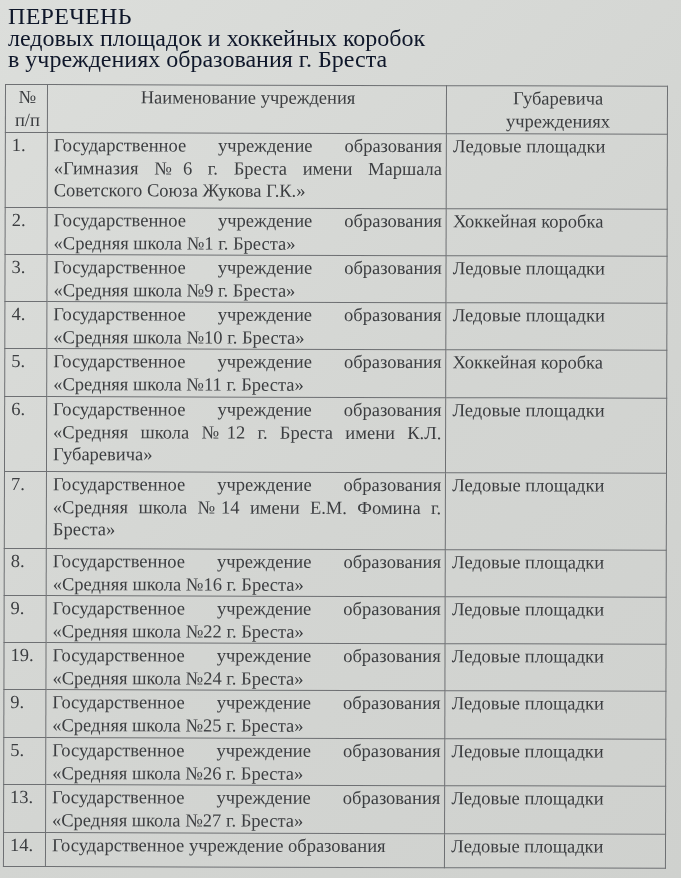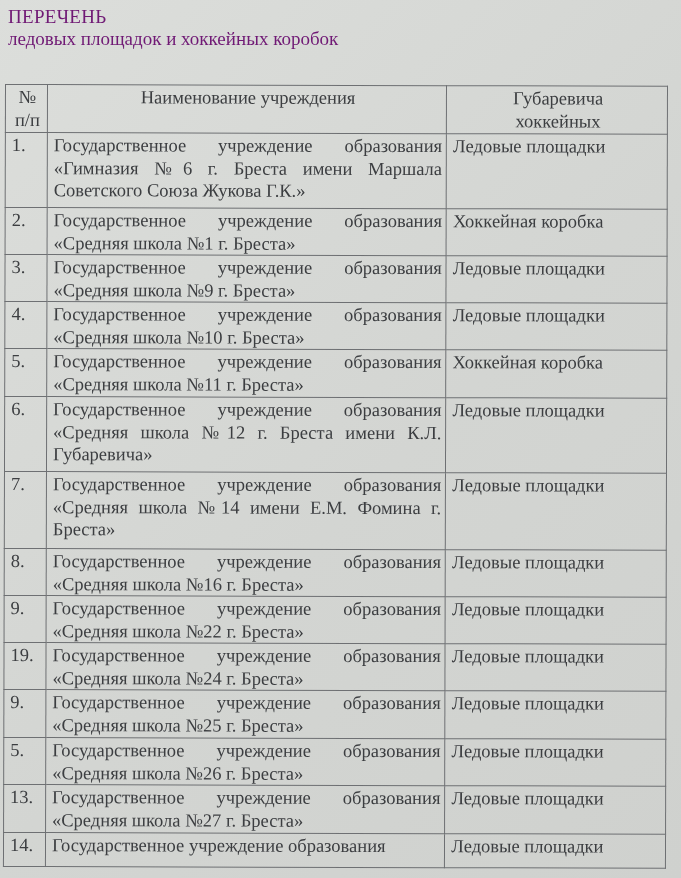--- a/index.html
+++ b/index.html
@@ -13,23 +13,23 @@
       background-image: linear-gradient(135deg, #dcdedb 0%, #d3d5d2 55%, #cfd1ce 100%);
       font-family: "Liberation Serif", "DejaVu Serif", serif;
       color: #3a3c3f;
       position: relative;
       overflow: hidden;
     }
     .heading {
       position: absolute;
       left: 8px;
       top: 6px;
-      font-size: 19px;
+      font-size: 24px;
       line-height: 21.5px;
-      color: #701a75;
+      color: #0f172a;
     }
     .heading .title {
       letter-spacing: 0.3px;
     }
     table.list {
       position: absolute;
       left: 5px;
       top: 84px;
       width: 663px;
       border-collapse: collapse;
@@ -57,38 +57,39 @@
     th.num { text-align: center; line-height: 23px; }
     th.type { line-height: 23px; }
     .name-line { display: block; }
   </style>
 </head>
 <body>
 
 <div class="heading">
   <div class="title">ПЕРЕЧЕНЬ</div>
   <div>ледовых площадок и хоккейных коробок</div>
+  <div>в учреждениях образования г. Бреста</div>
 </div>
 
 <table class="list">
   <colgroup>
     <col class="c-num">
     <col class="c-name">
     <col class="c-type">
   </colgroup>
   <thead>
     <tr>
       <th class="num">
         <span class="name-line">№</span>
         <span class="name-line">п/п</span>
       </th>
       <th class="name-h">Наименование учреждения</th>
       <th class="type">
         <span class="name-line">Губаревича</span>
-        <span class="name-line">хоккейных</span>
+        <span class="name-line">учреждениях</span>
       </th>
     </tr>
   </thead>
   <tbody>
     <tr style="height:75px">
       <td class="num">1.</td>
       <td class="name">Государственное учреждение образования «Гимназия №6 г. Бреста имени Маршала Советского Союза Жукова Г.К.»</td>
       <td>Ледовые площадки</td>
     </tr>
     <tr style="height:45px">

